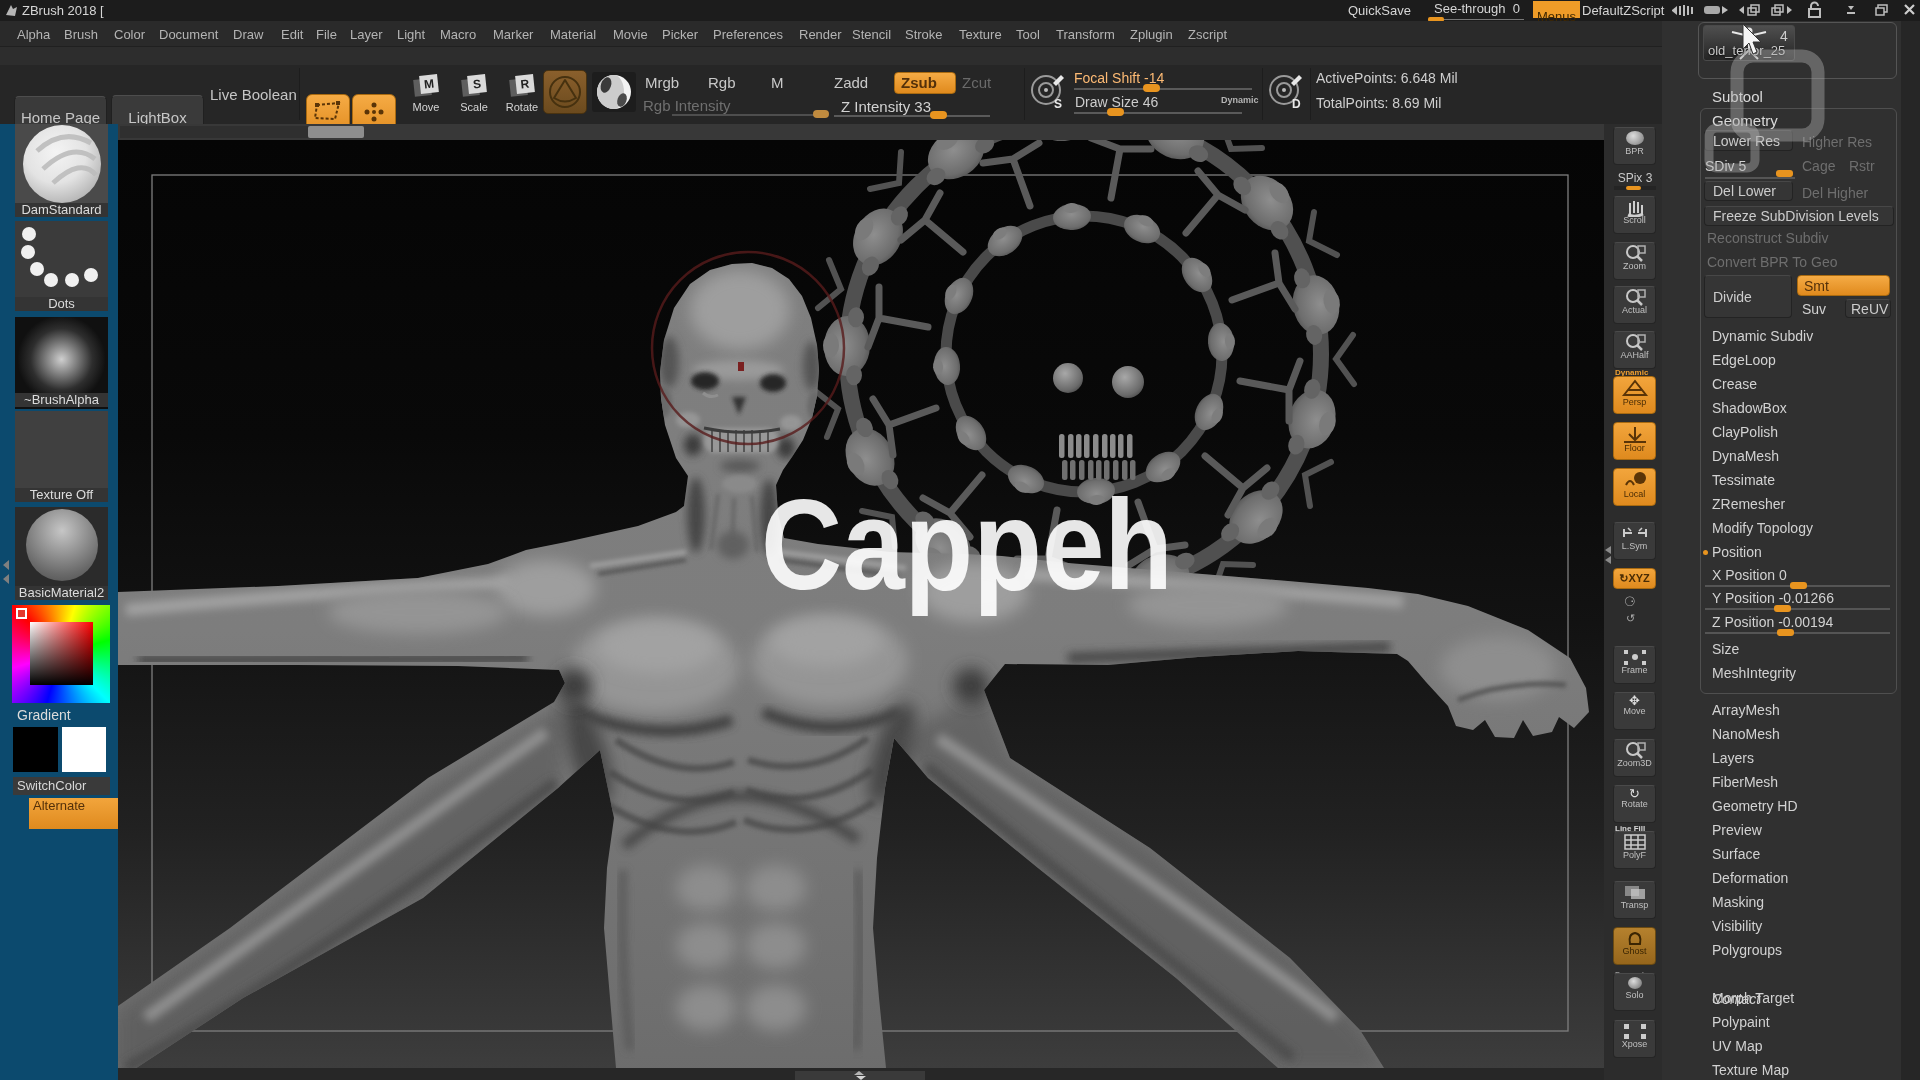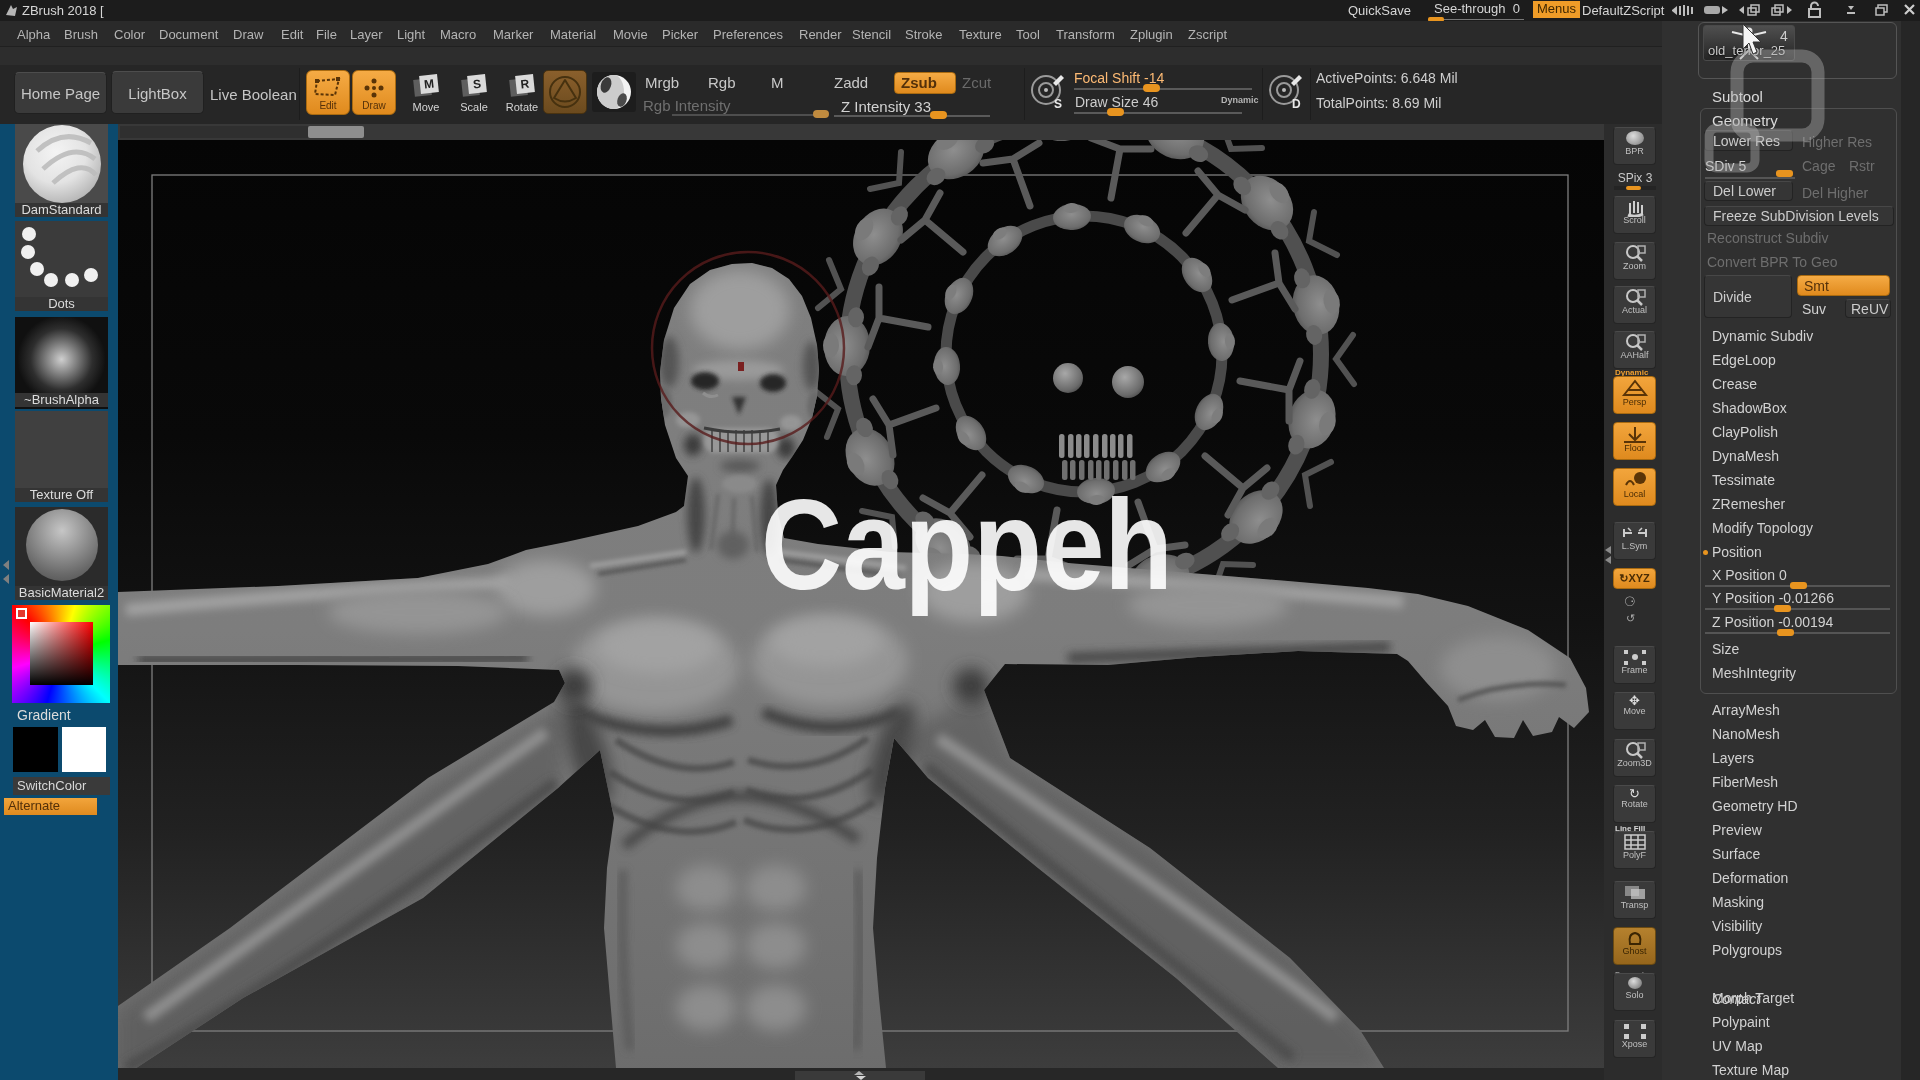--- a/index.html
+++ b/index.html
@@ -6,21 +6,21 @@
 html,body { width:1920px; height:1080px; overflow:hidden; background:#2d2d2d;
   font-family:"Liberation Sans", sans-serif; }
 .abs { position:absolute; }
 #root { position:absolute; left:0; top:0; width:1920px; height:1080px; }
 
 #titlebar { left:0; top:0; width:1920px; height:21px; background:#1c1c1c; color:#d6d6d6; font-size:13px; }
 #menubar { left:0; top:21px; width:1920px; height:26px; background:#2a2a2a; border-bottom:1px solid #202020; }
 #menubar span { position:absolute; top:6px; color:#b4b4b4; font-size:13px; }
 #coordrow { left:0; top:47px; width:1920px; height:18px; background:#262626; color:#9a9a9a; font-size:13px; }
 #toolbar { left:0; top:65px; width:1920px; height:59px; background:#262626; }
-.tbtn { position:absolute; background:#3a3a3a; border:1px solid #202020; border-top-color:#4d4d4d; border-radius:5px; color:#c6c6c6; font-size:14px; text-align:center; }
+.tbtn { position:absolute; background:#3a3a3a; border:1px solid #202020; border-top-color:#4d4d4d; border-radius:5px; color:#c6c6c6; font-size:14px; text-align:center;margin-top:24px; }
 .obtn { background:linear-gradient(#f5ab45,#e08a1d); color:#53300a; border:1px solid #a96a10; border-radius:6px; }
 
 #leftdock { left:0; top:124px; width:118px; height:956px; background:#0c4a6e; }
 .tile { position:absolute; left:15px; width:93px; background:#3b3b3b; }
 .tlabel { position:absolute; left:15px; width:93px; color:#dcdcdc; font-size:13px; text-align:center; background:#343434; height:14px; line-height:14px;}
 
 #canvaswrap { left:118px; top:124px; width:1486px; height:956px; background:#111; }
 #hscroll { position:absolute; left:0; top:0; width:1486px; height:16px; background:#383838; }
 #canvas { position:absolute; left:0; top:16px; width:1634px; height:928px; overflow:hidden; }
 #bstrip { position:absolute; left:0; top:944px; width:1486px; height:12px; background:#272727; }
@@ -40,21 +40,21 @@
 <body>
 <div id="root">
 
   <div class="abs" id="titlebar">
     <svg class="abs" style="left:4px;top:3px;" width="15" height="15">
         <path d="M2 12 L7 2 L9 6 L13 4 L11 13 Z" fill="#b5b5b5"></path>
       </svg>
       <span class="abs" style="left:22px;top:3px;">ZBrush 2018 [</span>
     <span class="abs" style="left:1348px;top:3px;">QuickSave</span>
     <span class="abs" style="left:1434px;top:1px;">See-through&nbsp; 0</span>
-    <span class="abs" style="left:1533px;top:1px;background:#ef9c28;color:#402801;padding:0 4px;height:17px;">Menus</span>
+    <span class="abs" style="left:1533px;top:1px;background:#ef9c28;color:#402801;padding:8px 4px;height:17px;">Menus</span>
     <span class="abs" style="left:1582px;top:3px;">DefaultZScript</span>
     <div class="abs" style="left:1428px;top:17px;width:16px;height:5px;background:#e8941f;border-radius:2px;"></div>
     <div class="abs" style="left:1444px;top:19px;width:80px;height:1px;background:#777;"></div>
     <svg class="abs" style="left:1668px;top:1px;" width="250" height="19">
       <g fill="#bdbdbd">
         <path d="M4 9 L9 5 L9 14 L4 10 Z"></path>
           <rect x="11" y="5" width="2" height="9"></rect>
           <rect x="15" y="4" width="2" height="11"></rect>
           <rect x="19" y="5" width="2" height="9"></rect>
           <rect x="23" y="6" width="2" height="7"></rect>
@@ -251,21 +251,21 @@
     <div class="tlabel" style="top:462px;">BasicMaterial2</div>
 
     <div class="abs" style="left:12px;top:481px;width:98px;height:98px;background:conic-gradient(from -45deg, #ff0000, #ffff00 17%, #00ff00 33%, #00ffff 50%, #0000ff 67%, #ff00ff 83%, #ff0000);"></div>
     <div class="abs" style="left:30px;top:498px;width:63px;height:63px;background:linear-gradient(to bottom, rgba(0,0,0,0), #000), linear-gradient(to right, #fff, #f00);"></div>
     <div class="abs" style="left:16px;top:484px;width:11px;height:11px;background:#fff;"></div>
     <div class="abs" style="left:18px;top:486px;width:7px;height:7px;background:#e23a2e;"></div>
     <div class="abs" style="left:17px;top:583px;color:#dcdcdc;font-size:14px;">Gradient</div>
     <div class="abs" style="left:13px;top:603px;width:45px;height:45px;background:#000;"></div>
     <div class="abs" style="left:62px;top:603px;width:44px;height:45px;background:#fff;"></div>
     <div class="abs" style="left:13px;top:653px;width:97px;height:18px;background:#3a3a3a;color:#d8d8d8;font-size:13px;padding:1px 0 0 4px;">SwitchColor</div>
-    <div class="abs" style="left:4px;top:674px;width:93px;height:17px;background:linear-gradient(#f2a53c,#df8a1e);color:#53300a;font-size:13px;padding:0 0 4px 4px;">Alternate</div>
+    <div class="abs" style="left:29px;top:674px;width:93px;height:31px;background:linear-gradient(#f2a53c,#df8a1e);color:#53300a;font-size:13px;padding:0 0 4px 4px;">Alternate</div>
   </div>
 
   <div class="abs" id="canvaswrap">
     <div id="hscroll">
         <div class="abs" style="left:2px;top:2px;width:188px;height:12px;background:#2f2f2f;"></div>
         <div class="abs" style="left:190px;top:2px;width:56px;height:12px;background:#8e8e8e;border-radius:2px;"></div>
       </div>
     <div id="canvas"><svg width="1486" height="928" viewBox="0 0 1486 928">
 <defs>
 <linearGradient id="bgG" x1="0" y1="0" x2="0" y2="1">

